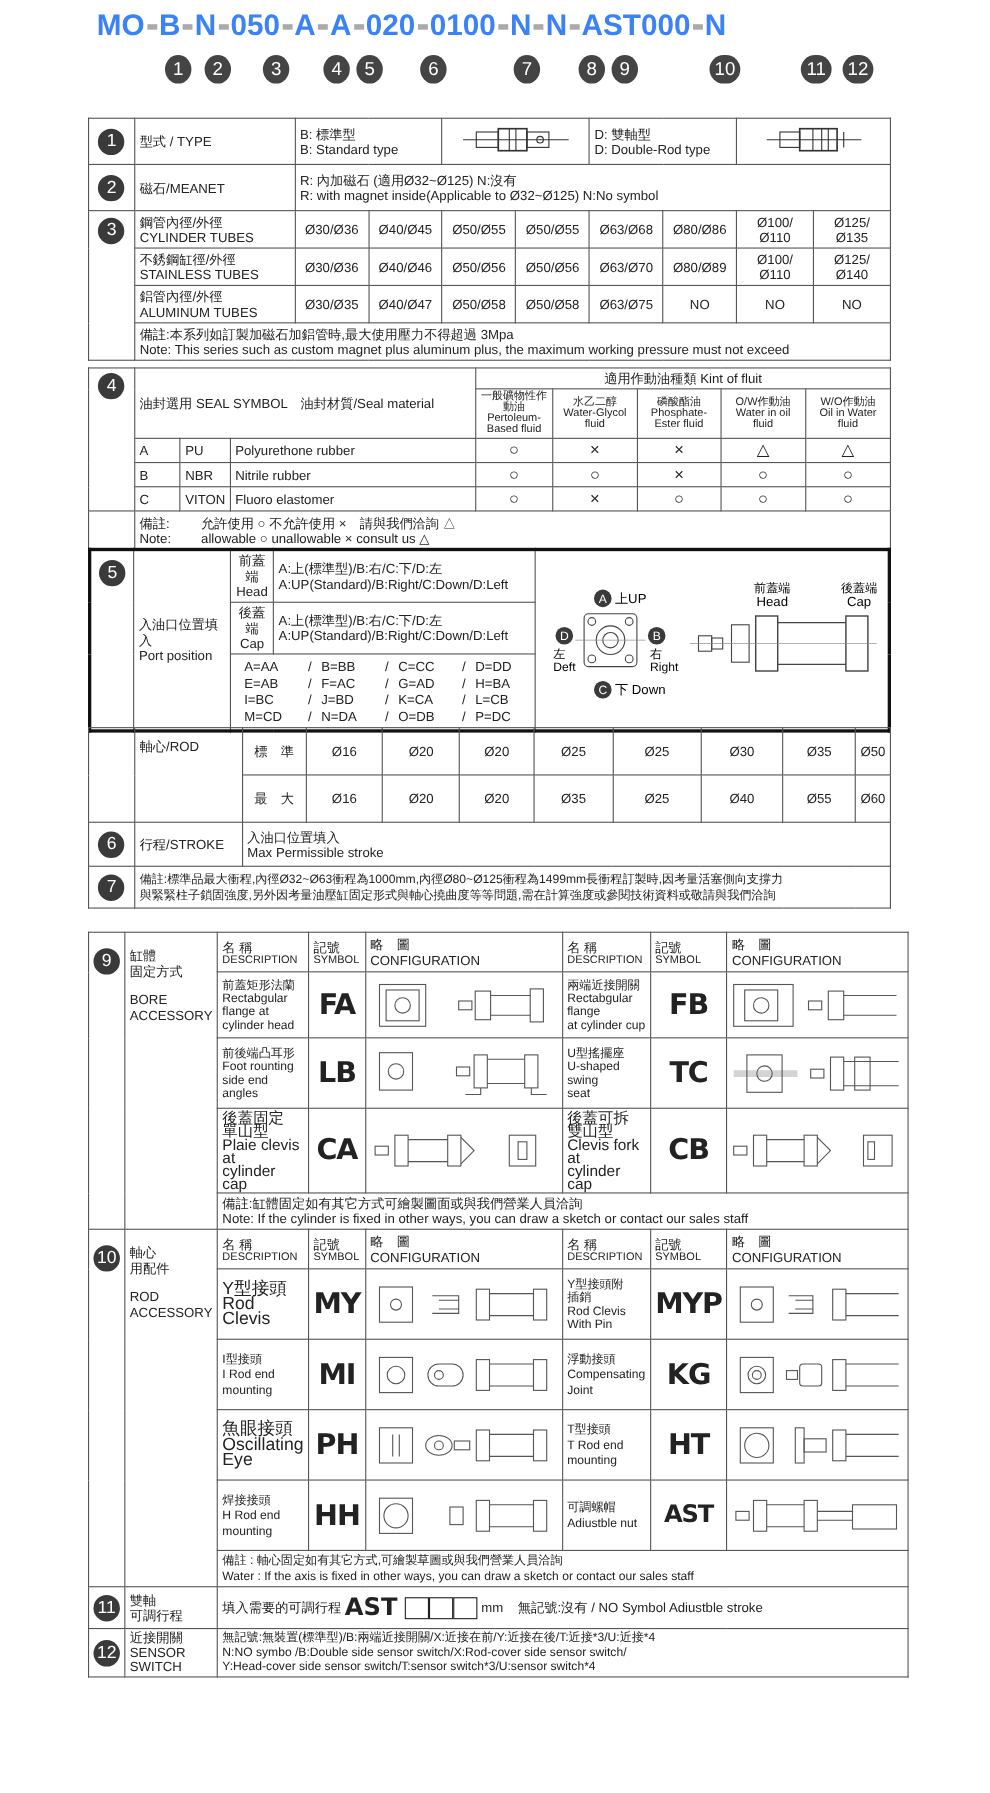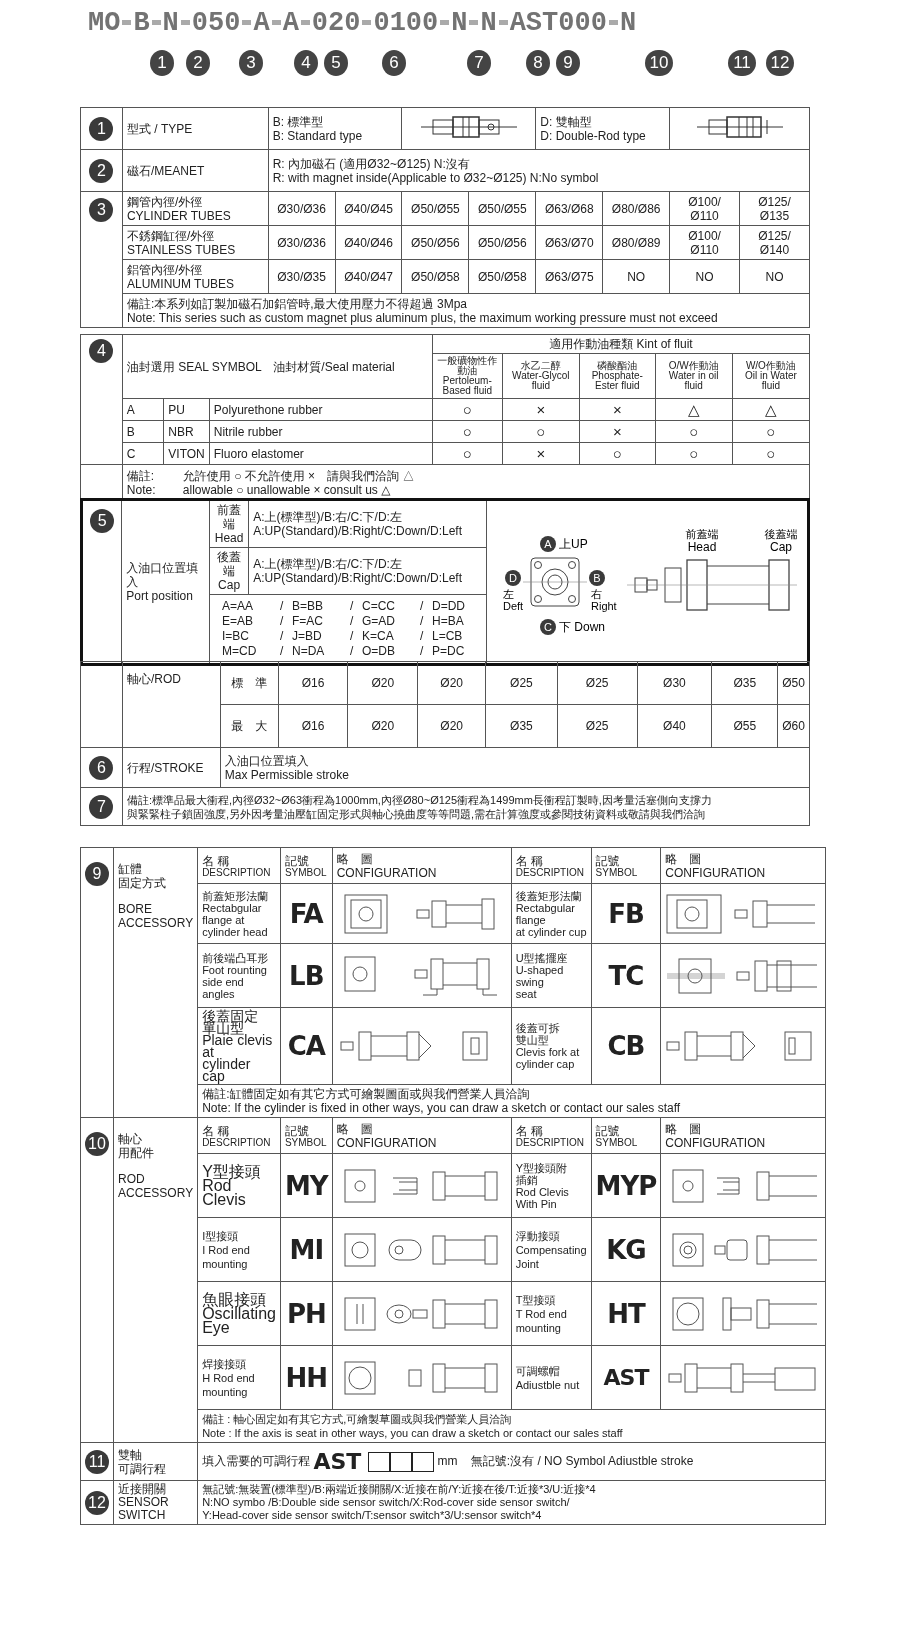--- a/index.html
+++ b/index.html
@@ -1,17 +1,17 @@
 <!DOCTYPE html>
 <html><head>
 <meta charset="utf-8">
 <style>
 *{box-sizing:border-box;margin:0;padding:0}
 body{width:900px;height:1630px;background:#fff;font-family:"Liberation Sans",sans-serif;color:#222;font-size:12px;position:relative;overflow:hidden}
-.code{position:absolute;top:8px;left:88px;font-family:Liberation Mono, monospace;font-weight:900;font-size:27px;letter-spacing:0px;color:#737373;white-space:nowrap}
+.code{position:absolute;top:8px;left:88px;font-family:Liberation Sans, sans-serif;font-weight:900;font-size:27px;letter-spacing:0px;color:#3b82f6;white-space:nowrap}
 .code span.dash{display:inline-block;width:9px;height:5px;background:#aaa;vertical-align:middle;margin:0 2px}
 .nums{position:absolute;top:50px;left:0;width:900px;height:32px}
 .num{position:absolute;width:24px;height:26px;border-radius:50%;background:#444;color:#fff;font-size:17px;text-align:center;line-height:26px;font-family:"Liberation Sans",sans-serif}
 .badge{display:inline-block;width:24px;height:24px;border-radius:50%;background:#3a3a3a;color:#fff;font-size:16px;text-align:center;line-height:24px}
 table{border-collapse:collapse;position:absolute;left:80px;width:730px}
 td{border:1px solid #555;padding:2px 4px;vertical-align:middle;font-size:12px;line-height:14px}
 .c{text-align:center}
 .sm{font-size:10px;line-height:10px}
 .sym{font-family:"DejaVu Sans",sans-serif;font-weight:900;font-size:26px;text-align:center;letter-spacing:-1px}
 .icon-draw{display:block}
@@ -456,21 +456,21 @@
             <rect x="14" y="9" width="30" height="28" fill="none" stroke="#555"></rect>
             <circle cx="29" cy="23" r="7" fill="none" stroke="#555"></circle>
             <rect x="80" y="19" width="12" height="8" fill="none" stroke="#555"></rect>
             <rect x="95" y="10" width="14" height="26" fill="none" stroke="#555"></rect>
             <line x1="109" y1="14" x2="145" y2="14" stroke="#555"></line>
             <line x1="109" y1="32" x2="145" y2="32" stroke="#555"></line>
             <rect x="145" y="8" width="12" height="30" fill="none" stroke="#555"></rect>
           </svg>
         </td>
     <td class="sm" style="font-size:11px;line-height:12px">
-          <div>後蓋矩形法蘭</div>
+          <div>兩端近接開關</div>
           <div>Rectabgular</div>
           <div>flange</div>
           <div>at cylinder cup</div>
         </td>
     <td class="sym">FB</td>
     <td>
           <svg class="icon-draw" width="156" height="46" viewBox="0 0 156 46">
             <rect x="2" y="4" width="54" height="38" fill="none" stroke="#555"></rect>
             <rect x="12" y="9" width="30" height="28" fill="none" stroke="#555"></rect>
             <circle cx="27" cy="23" r="7" fill="none" stroke="#555"></circle>
@@ -535,21 +535,21 @@
             <rect x="4" y="18" width="12" height="8" fill="none" stroke="#555"></rect>
             <rect x="22" y="8" width="12" height="28" fill="none" stroke="#555"></rect>
             <line x1="34" y1="12" x2="70" y2="12" stroke="#555"></line>
             <line x1="34" y1="32" x2="70" y2="32" stroke="#555"></line>
             <rect x="70" y="8" width="12" height="28" fill="none" stroke="#555"></rect>
             <path d="M82 10 L94 22 L82 34" fill="none" stroke="#555"></path>
             <rect x="126" y="8" width="24" height="28" fill="none" stroke="#555"></rect>
             <rect x="134" y="14" width="8" height="16" fill="none" stroke="#555"></rect>
           </svg>
         </td>
-    <td class="sm" style="font-size:11px;line-height:12px">
+    <td class="sm" style="font-size:14px;line-height:12px">
           <div>後蓋可拆</div>
           <div>雙山型</div>
           <div>Clevis fork at</div>
           <div>cylinder cap</div>
         </td>
     <td class="sym">CB</td>
     <td>
           <svg class="icon-draw" width="156" height="44" viewBox="0 0 156 44">
             <rect x="2" y="18" width="12" height="8" fill="none" stroke="#555"></rect>
             <rect x="20" y="8" width="12" height="28" fill="none" stroke="#555"></rect>
@@ -746,21 +746,21 @@
             <rect x="66" y="8" width="12" height="28" fill="none" stroke="#555"></rect>
             <line x1="78" y1="18" x2="110" y2="18" stroke="#555"></line>
             <line x1="78" y1="26" x2="110" y2="26" stroke="#555"></line>
             <rect x="110" y="12" width="40" height="22" fill="none" stroke="#555"></rect>
           </svg>
         </td>
   </tr>
   <tr style="height:32px">
     <td colspan="6" style="font-size:11px">
           <div>備註 : 軸心固定如有其它方式,可繪製草圖或與我們營業人員洽詢</div>
-          <div>Note : If the axis is seat in other ways, you can draw a sketch or contact our sales staff</div>
+          <div>Water : If the axis is fixed in other ways, you can draw a sketch or contact our sales staff</div>
         </td>
   </tr>
 
   <tr style="height:38px">
     <td class="c"><span class="badge">11</span></td>
     <td>
           <div>雙軸</div>
           <div>可調行程</div>
         </td>
     <td colspan="6" style="white-space:nowrap">

